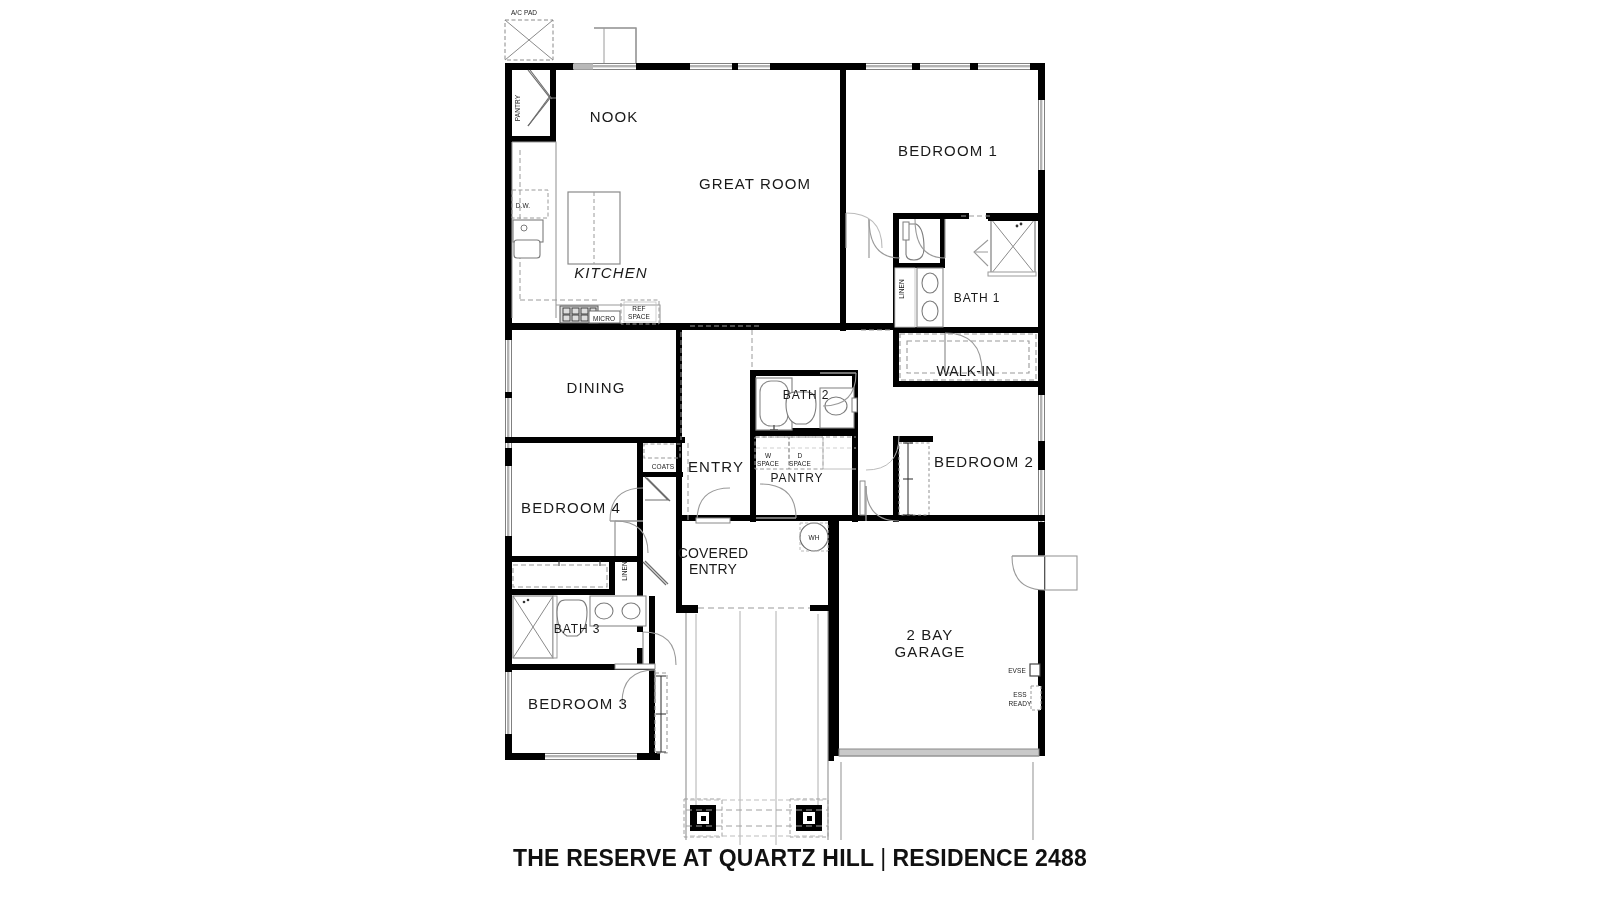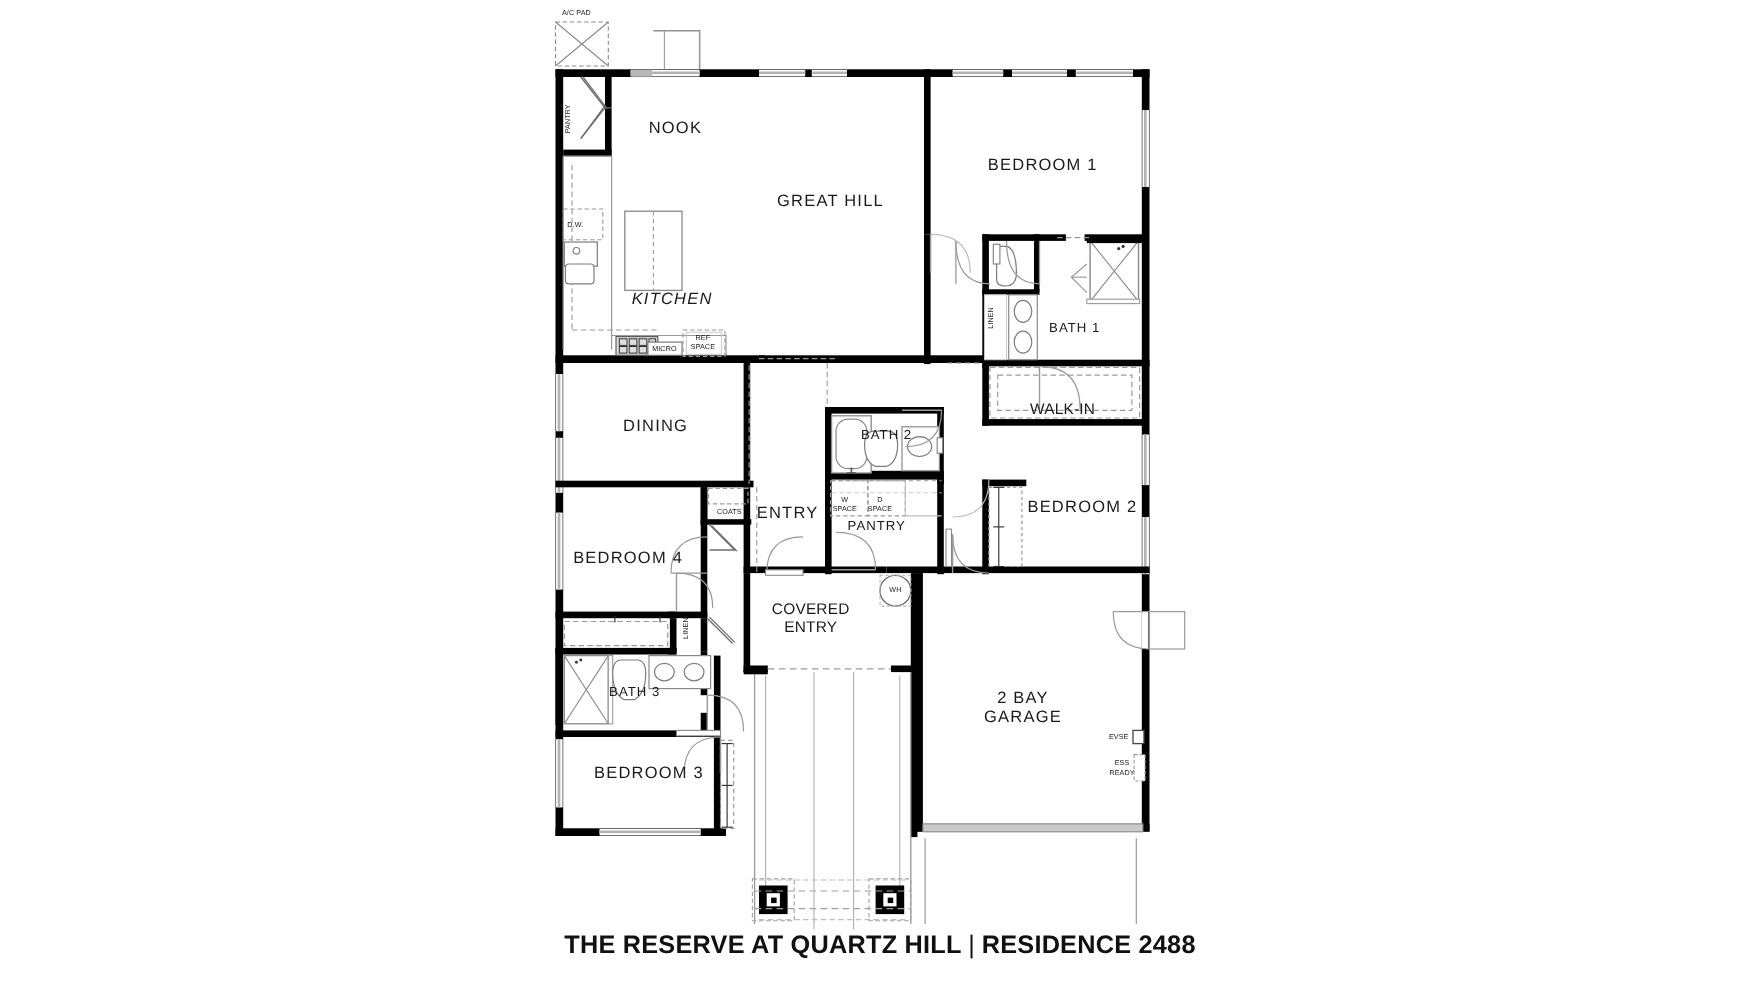--- a/index.html
+++ b/index.html
@@ -418,34 +418,34 @@
       <g stroke="#9a9a9a" stroke-width="1" fill="none">
         <line x1="604" y1="28" x2="604" y2="63"></line>
         <line x1="636" y1="28" x2="636" y2="63"></line>
       </g>
 
     </g>
   </svg>
 
   <div id="labels">
       <div class="lbl room" style="left: 614px; top: 116px;">NOOK</div>
-      <div class="lbl room" style="left: 755px; top: 183px;">GREAT HILL</div>
+      <div class="lbl room" style="left: 755px; top: 183px;">GREAT ROOM</div>
       <div class="lbl room" style="left: 611px; top: 272px; font-style: italic;">KITCHEN</div>
       <div class="lbl room" style="left: 948px; top: 150px;">BEDROOM 1</div>
       <div class="lbl room2" style="left: 977px; top: 298px;">BATH 1</div>
       <div class="lbl sm" style="left: 966px; top: 371px;">WALK-IN</div>
       <div class="lbl room" style="left: 596px; top: 387px;">DINING</div>
       <div class="lbl room2" style="left: 806px; top: 395px;">BATH 2</div>
       <div class="lbl room" style="left: 716px; top: 466px;">ENTRY</div>
       <div class="lbl room2" style="left: 797px; top: 478px;">PANTRY</div>
       <div class="lbl room" style="left: 984px; top: 461px;">BEDROOM 2</div>
       <div class="lbl room" style="left: 571px; top: 507px;">BEDROOM 4</div>
       <div class="lbl room2" style="left: 577px; top: 629px;">BATH 3</div>
-      <div class="lbl room" style="left: 578px; top: 703px; margin-left: 12px;">BEDROOM 3</div>
-      <div class="lbl two sm" style="left: 737px; top: 562px;">
+      <div class="lbl room" style="left: 578px; top: 703px;">BEDROOM 3</div>
+      <div class="lbl two sm" style="left: 713px; top: 562px;">
         <div>COVERED</div>
         <div>ENTRY</div>
       </div>
       <div class="lbl two room" style="left: 930px; top: 644px;">
         <div>2 BAY</div>
         <div>GARAGE</div>
       </div>
       <div class="lbl xs" style="left: 524px; top: 12px;">A/C PAD</div>
       <div class="lbl xs vert" style="left: 517px; top: 108px;">PANTRY</div>
       <div class="lbl xs" style="left: 523px; top: 205px;">D.W.</div>

